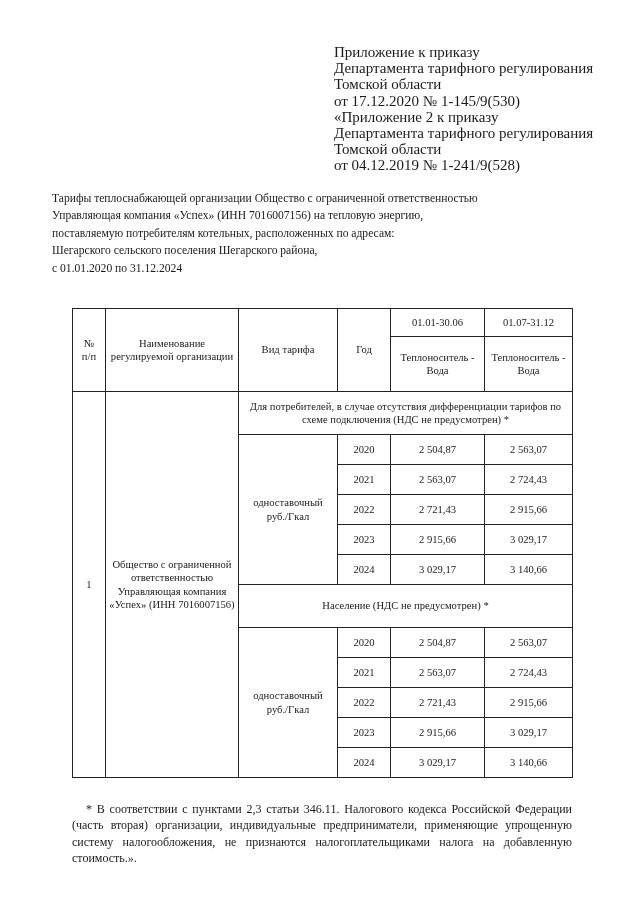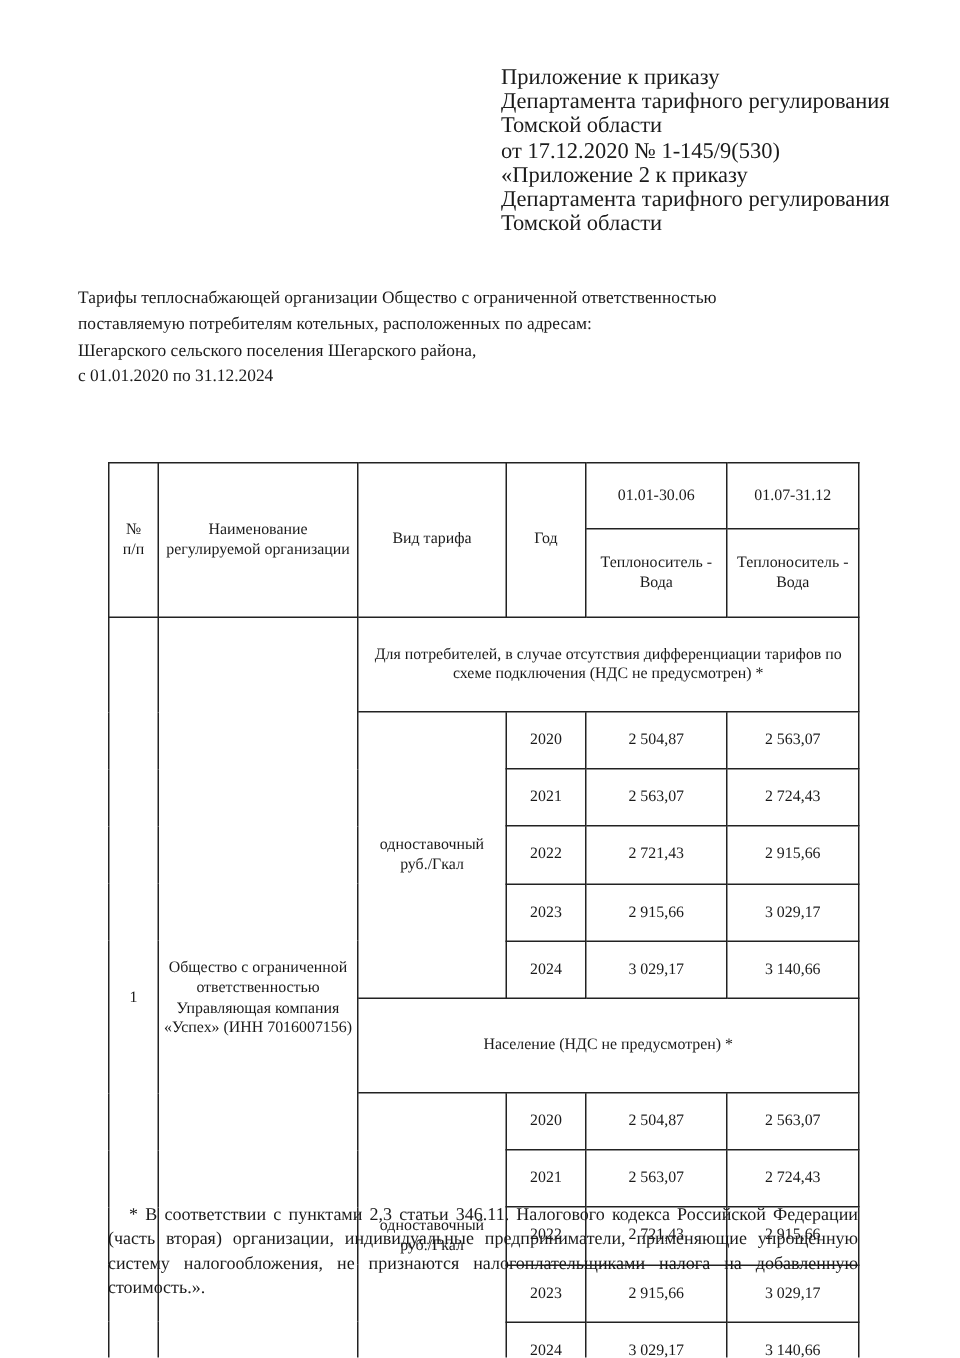--- a/index.html
+++ b/index.html
@@ -50,21 +50,21 @@
     position: absolute;
     left: 72px;
     top: 308px;
     width: 500px;
     border-collapse: collapse;
     table-layout: fixed;
     font-size: 10.6px;
   }
   .tariff-table td, .tariff-table th {
     border: 1px solid #222;
-    padding: 12px 3px;
+    padding: 2px 3px;
     text-align: center;
     vertical-align: middle;
     font-weight: normal;
     line-height: 13.2px;
   }
   .th-main { height: 78px; }
   .col-num    { width: 33px; }
   .col-org    { width: 133px; }
   .col-type   { width: 99px; }
   .col-year   { width: 53px; }
@@ -97,24 +97,26 @@
 <div class="page">
 
   <div class="doc-header">
     <div>Приложение к приказу</div>
     <div>Департамента тарифного регулирования</div>
     <div>Томской области</div>
     <div>от 17.12.2020 № 1-145/9(530)</div>
     <div>«Приложение 2 к приказу</div>
     <div>Департамента тарифного регулирования</div>
     <div>Томской области</div>
+    <div>от 04.12.2019 № 1-241/9(528)</div>
   </div>
 
   <div class="doc-title">
     <div>Тарифы теплоснабжающей организации Общество с ограниченной ответственностью</div>
+    <div>Управляющая компания «Успех» (ИНН 7016007156) на тепловую энергию,</div>
     <div>поставляемую потребителям котельных, расположенных по адресам:</div>
     <div>Шегарского сельского поселения Шегарского района,</div>
     <div>с 01.01.2020 по 31.12.2024</div>
   </div>
 
   <table class="tariff-table">
     <colgroup>
       <col class="col-num">
         <col class="col-org">
         <col class="col-type">

